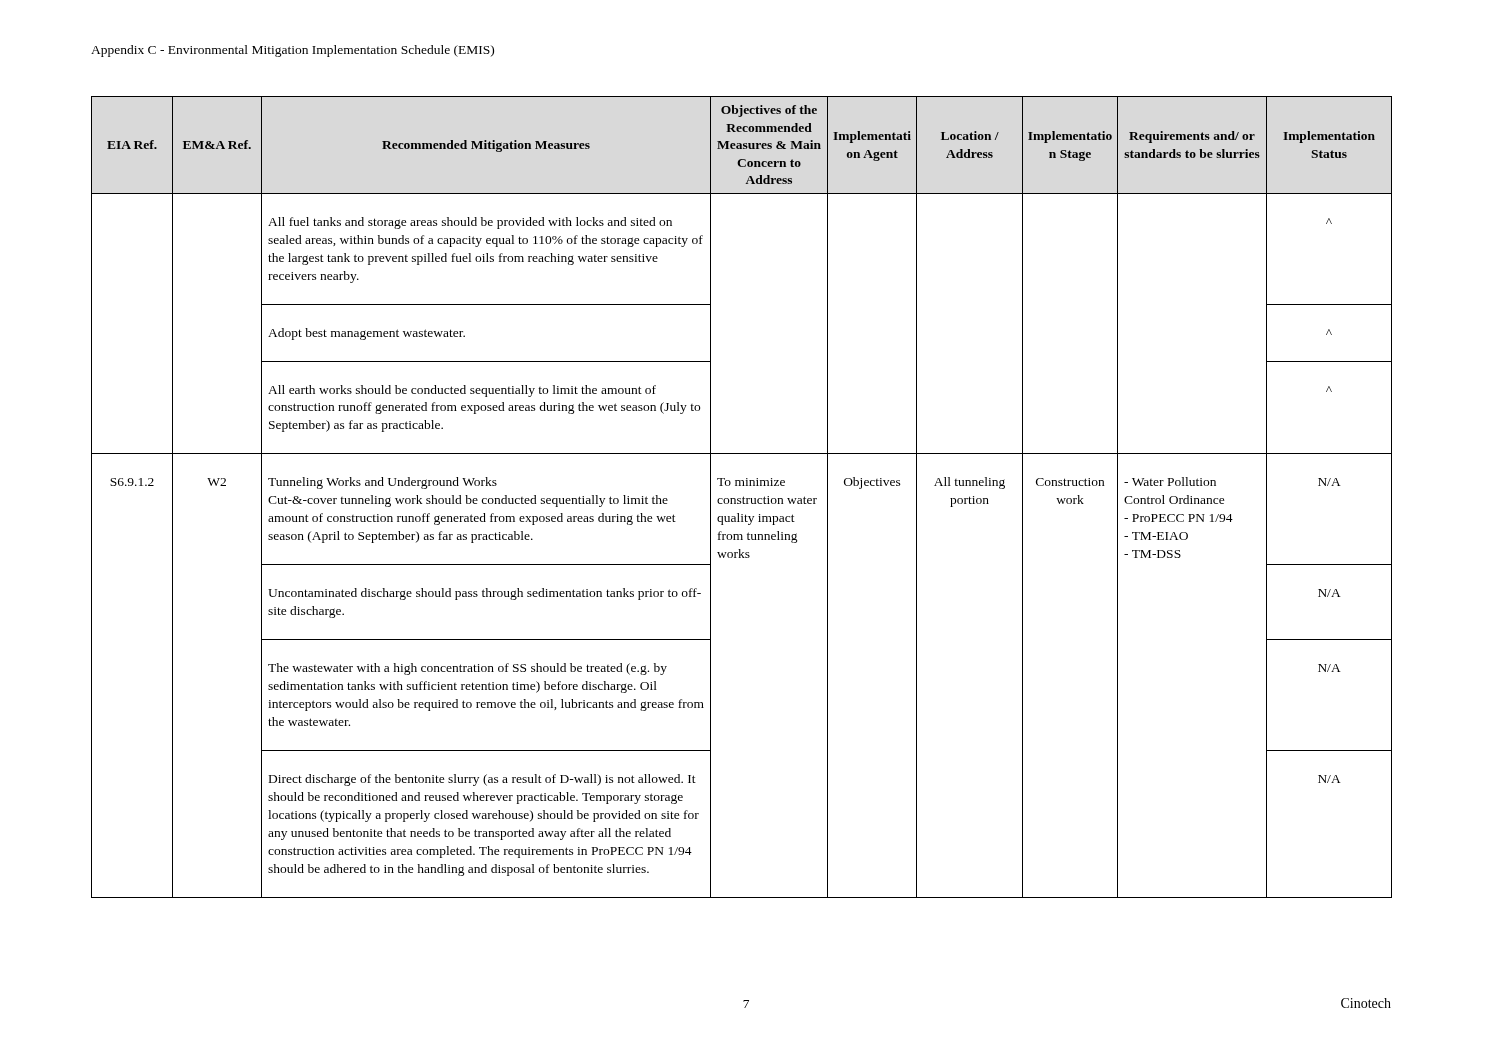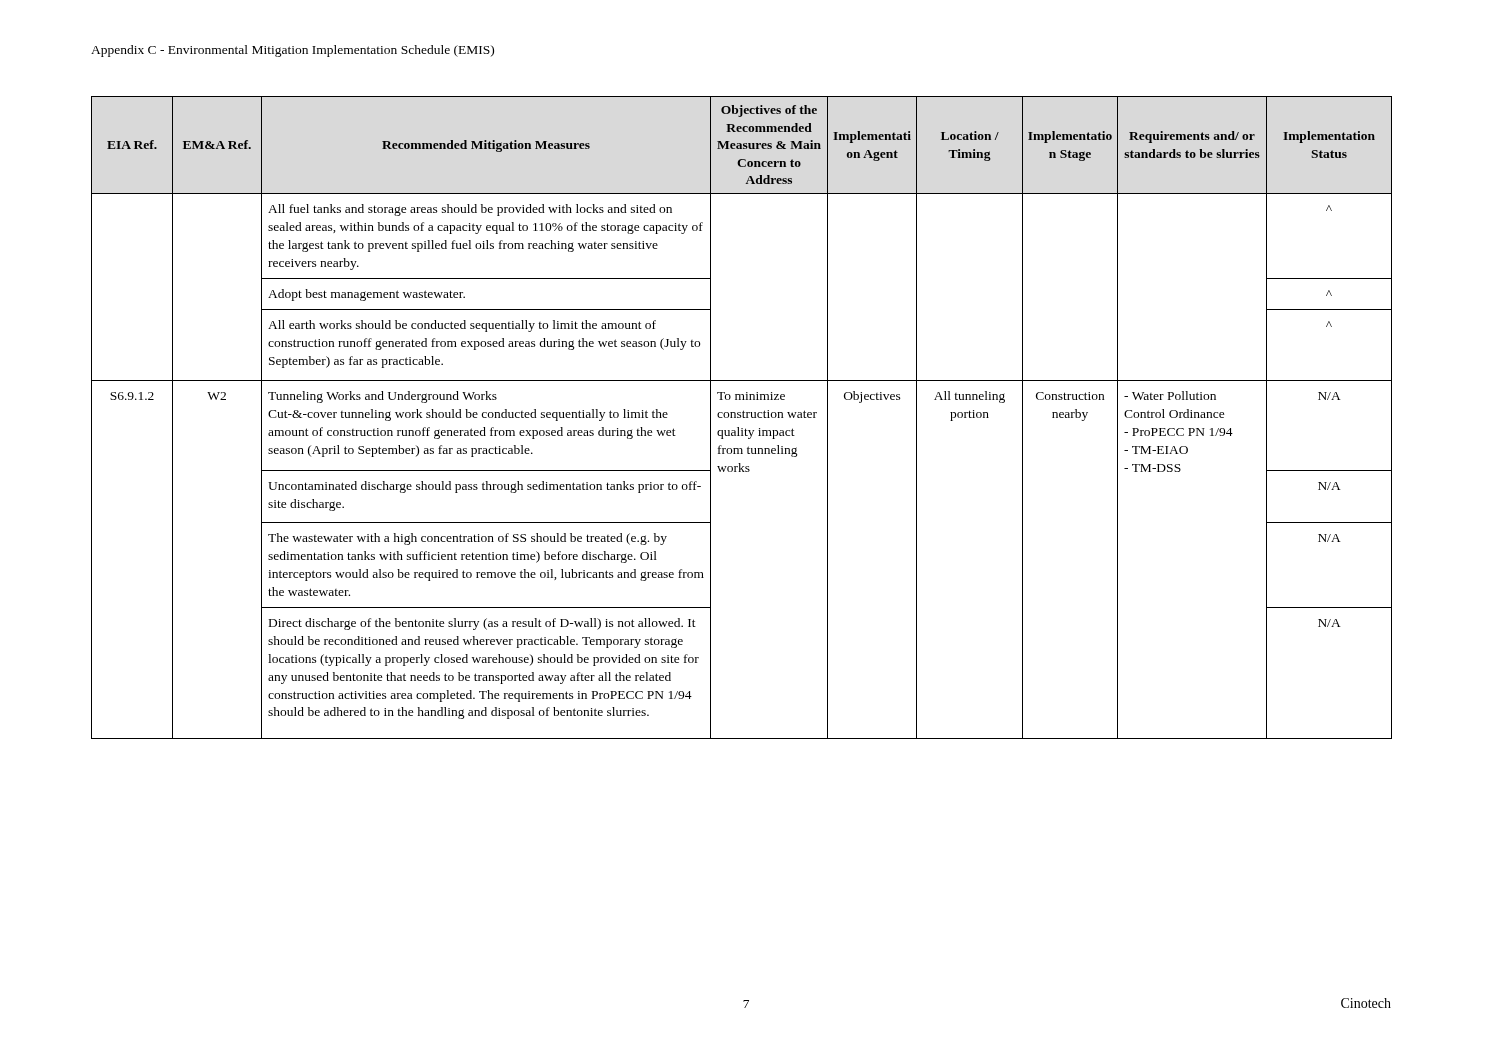--- a/index.html
+++ b/index.html
@@ -27,21 +27,21 @@
     background: #d9d9d9;
     font-weight: bold;
     text-align: center;
     vertical-align: middle;
     padding: 4px 3px;
     height: 89px;
     line-height: 1.3;
   }
   table.emis td {
     vertical-align: top;
-    padding: 6px 6px;
+    padding: 19px 6px;
     line-height: 1.33;
   }
   td.c { text-align: center; }
   td.req { white-space: pre-line; padding-left: 4px; }
   .measure-title { }
   .footer-page {
     position: absolute; left: 0; top: 996px; width: 100%;
     text-align: center; font-size: 13.5px;
   }
   .footer-brand {
@@ -66,21 +66,21 @@
     <col style="width:149px">
     <col style="width:125px">
   </colgroup>
   <thead>
     <tr>
       <th>EIA Ref.</th>
       <th>EM&amp;A Ref.</th>
       <th>Recommended Mitigation Measures</th>
       <th>Objectives of the Recommended Measures &amp; Main Concern to Address</th>
       <th>Implementation Agent</th>
-      <th>Location / Timing</th>
+      <th>Location / Address</th>
       <th>Implementation Stage</th>
       <th>Requirements and/ or standards to be slurries</th>
       <th>Implementation Status</th>
     </tr>
   </thead>
   <tbody>
 
     <tr>
       <td class="c" rowspan="3"></td>
       <td class="c" rowspan="3"></td>
@@ -104,21 +104,21 @@
     <tr>
       <td class="c" rowspan="4">S6.9.1.2</td>
       <td class="c" rowspan="4">W2</td>
       <td style="height:90px">
         <div class="measure-title">Tunneling Works and Underground Works</div>
         <div>Cut-&amp;-cover tunneling work should be conducted sequentially to limit the amount of construction runoff generated from exposed areas during the wet season (April to September) as far as practicable.</div>
       </td>
       <td rowspan="4">To minimize construction water quality impact from tunneling works</td>
       <td class="c" rowspan="4">Objectives</td>
       <td class="c" rowspan="4">All tunneling portion</td>
-      <td class="c" rowspan="4">Construction nearby</td>
+      <td class="c" rowspan="4">Construction work</td>
       <td class="req" rowspan="4">- Water Pollution Control Ordinance
 - ProPECC PN 1/94
 - TM-EIAO
 - TM-DSS</td>
       <td class="c">N/A</td>
     </tr>
     <tr>
       <td style="height:52px">Uncontaminated discharge should pass through sedimentation tanks prior to off-site discharge.</td>
       <td class="c">N/A</td>
     </tr>

